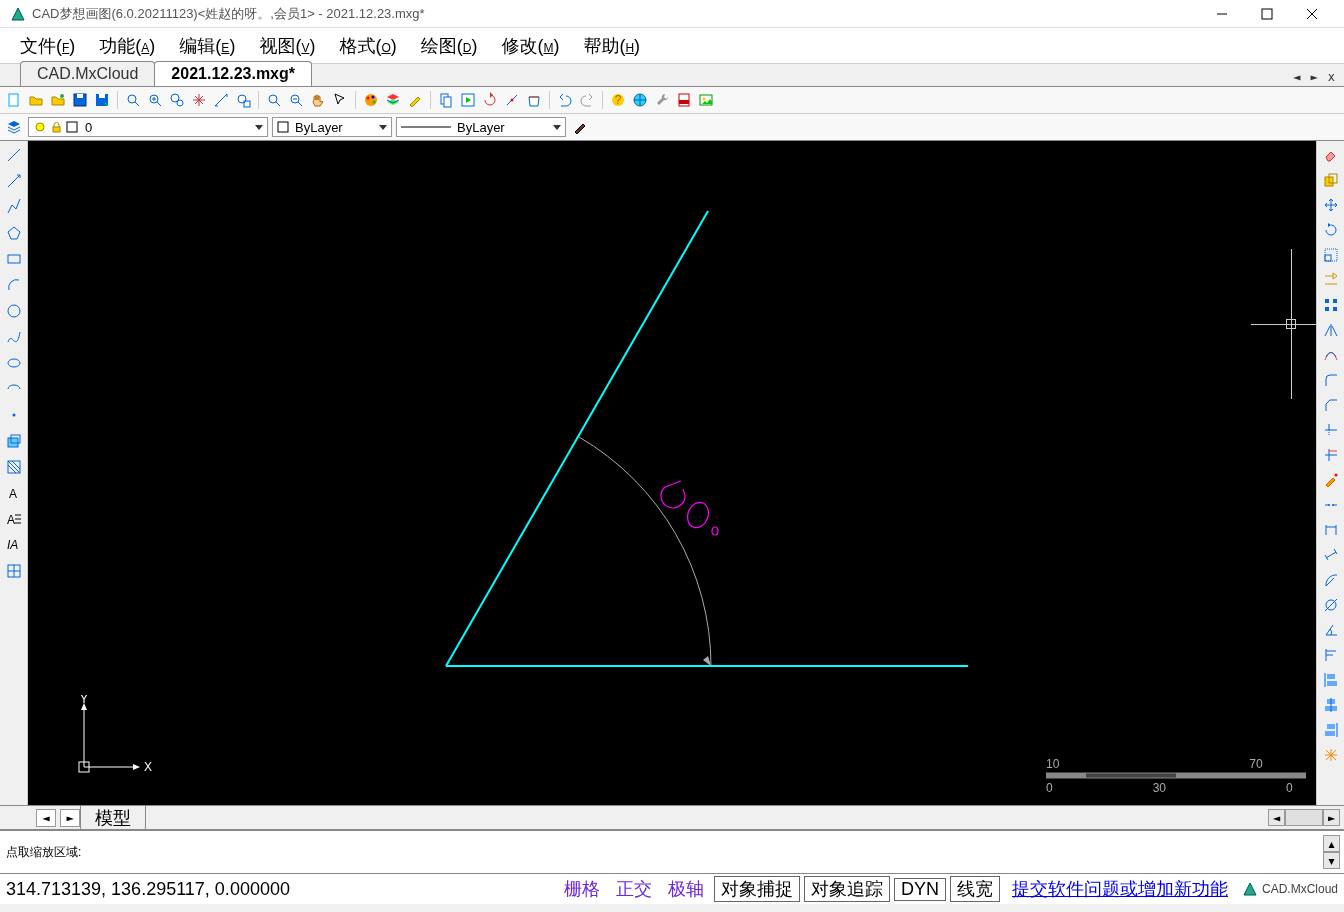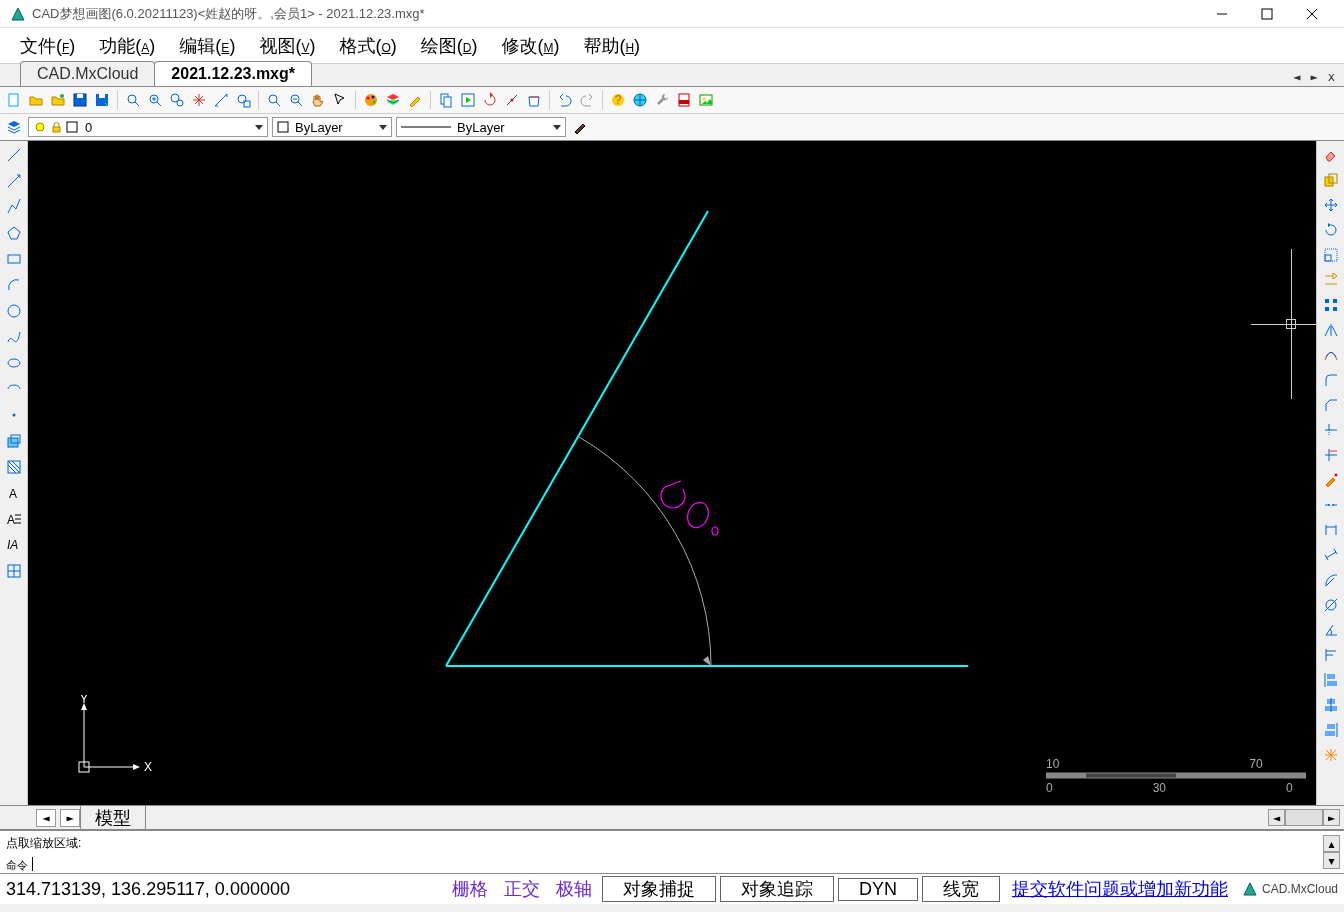--- a/index.html
+++ b/index.html
@@ -37,21 +37,21 @@
 .cmdbar .cursor { width: 1px; height: 14px; background: #000; animation: blink 1s infinite; }
 @keyframes blink { 50% { opacity: 0; } }
 .scrollbox { position: absolute; right: 4px; top: 4px; display: flex; flex-direction: column; gap: 0; }
 .scrollbox .sbtn { width: 17px; height: 17px; border: 1px solid #999; background: #e8e8e8; display: flex; align-items: center; justify-content: center; }
 .hscroll { display: flex; align-items: center; margin-left: auto; margin-right: 4px; }
 .hscroll .sbtn { width: 17px; height: 17px; border: 1px solid #999; background: #e8e8e8; display: flex; align-items: center; justify-content: center; font-family: monospace; }
 .hscroll .track { width: 38px; height: 17px; background: #e0e0e0; border: 1px solid #999; }
 .status { height: 30px; display: flex; align-items: center; padding: 0 6px; background: #fff; gap: 4px; }
 .status .coords { font-size: 18px; font-family: Arial; color: #000; flex: 1; }
 .status .sbtn2 { font-size: 18px; color: #6d28d9; padding: 0 6px; }
-.status .sbtn3 { font-size: 18px; color: #000; padding: 0 20px; border: 1px solid #666; }
+.status .sbtn3 { font-size: 18px; color: #000; padding: 0 6px; border: 1px solid #666; }
 .status .link { color: #0000ee; text-decoration: underline; font-size: 18px; margin-left: 8px; }
 .status .brand { margin-left: 10px; display: flex; align-items: center; gap: 4px; font-size: 15px; color: #444; }
 
 
 .ucs { position: absolute; left: 48px; bottom: 30px; width: 80px; height: 80px; pointer-events: none; }
 
 
 .cross { position: absolute; right: 25px; top: 183px; pointer-events: none; }
 .cross .h { position: absolute; width: 80px; height: 1px; background: #ccc; left: -40px; top: 0; }
 .cross .v { position: absolute; width: 1px; height: 150px; background: #ccc; left: 0; top: -75px; }
@@ -671,24 +671,20 @@
   </div>
 </div>
 
 <div class="cmdbar">
   <div class="row1" style="position:relative">
     <span>点取缩放区域:</span>
     <div class="scrollbox">
       <div class="sbtn">▴</div>
       <div class="sbtn">▾</div>
     </div>
-  </div>
-  <div class="row2">
-    <span class="prompt">命令</span>
-    <span class="cursor"></span>
   </div>
 </div>
 
 <div class="status">
   <span class="coords">314.713139,  136.295117,  0.000000</span>
   <span class="sbtn2">栅格</span>
   <span class="sbtn2">正交</span>
   <span class="sbtn2">极轴</span>
   <span class="sbtn3">对象捕捉</span>
   <span class="sbtn3">对象追踪</span>

